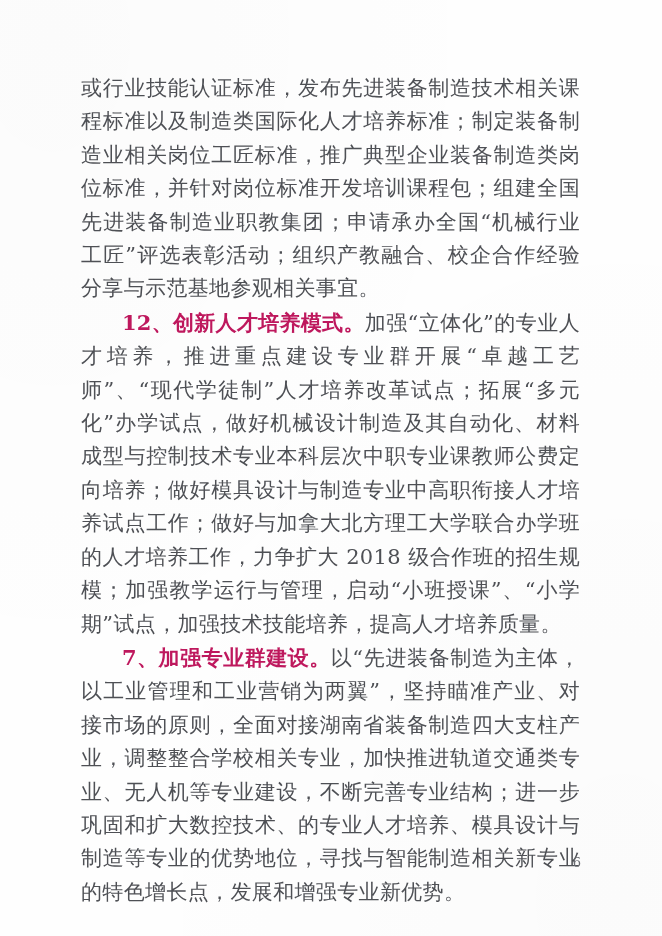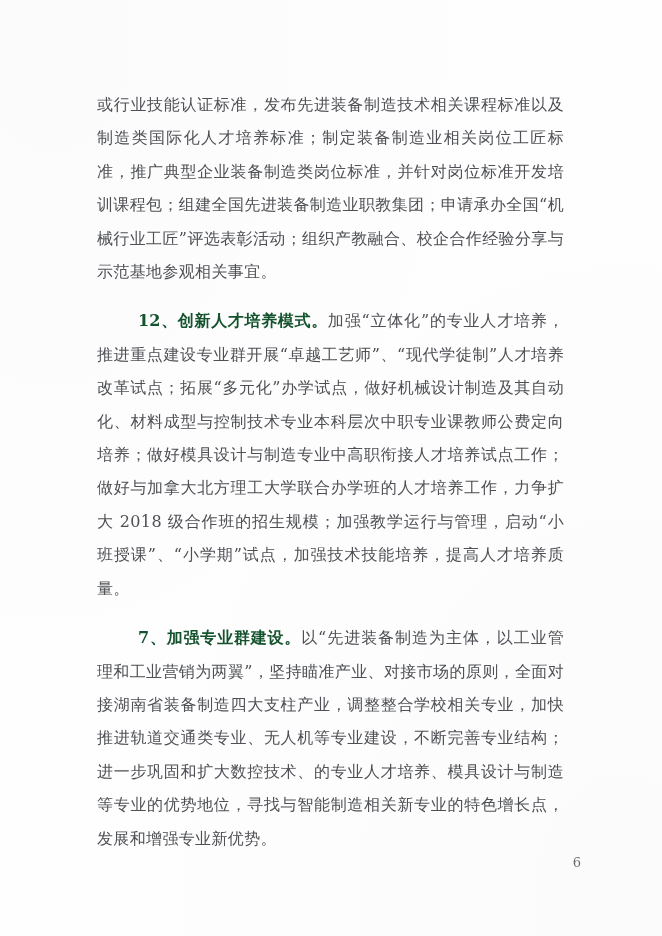--- a/index.html
+++ b/index.html
@@ -32,38 +32,38 @@
   }
 
   .text-block {
     position: absolute;
     left: 81px;
     top: 72px;
     width: 499px;
   }
 
   p.para {
-    margin: 16px;
+    margin: 0;
     color: #4e5055;
-    font-size: 16px;
+    font-size: 21px;
     line-height: 33.4px;
     text-align: justify;
     text-justify: inter-character;
     letter-spacing: 0.35px;
     font-family: "DejaVu Serif", "Liberation Serif", serif;
     text-rendering: optimizeLegibility;
   }
 
   p.para.indent {
     text-indent: 41px;
   }
 
   p.para .lead {
     font-weight: bold;
-    color: #14532d;
+    color: #be185d;
     letter-spacing: 0.2px;
   }
 
   .page-number {
     position: absolute;
     left: 0;
     top: 855px;
     width: 581px;
     text-align: right;
     color: #6a6c72;

